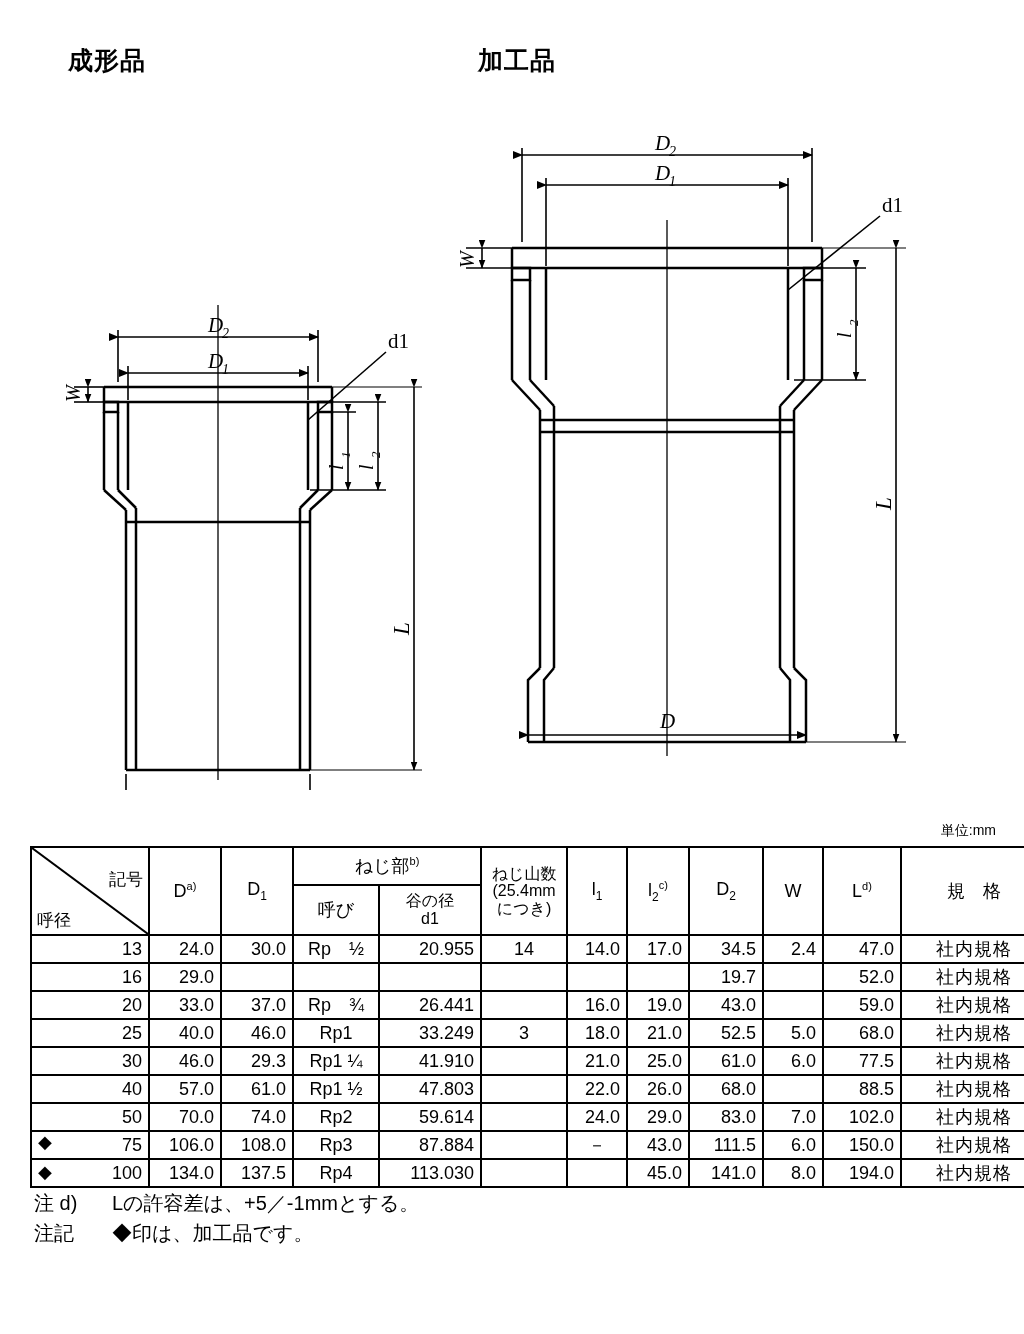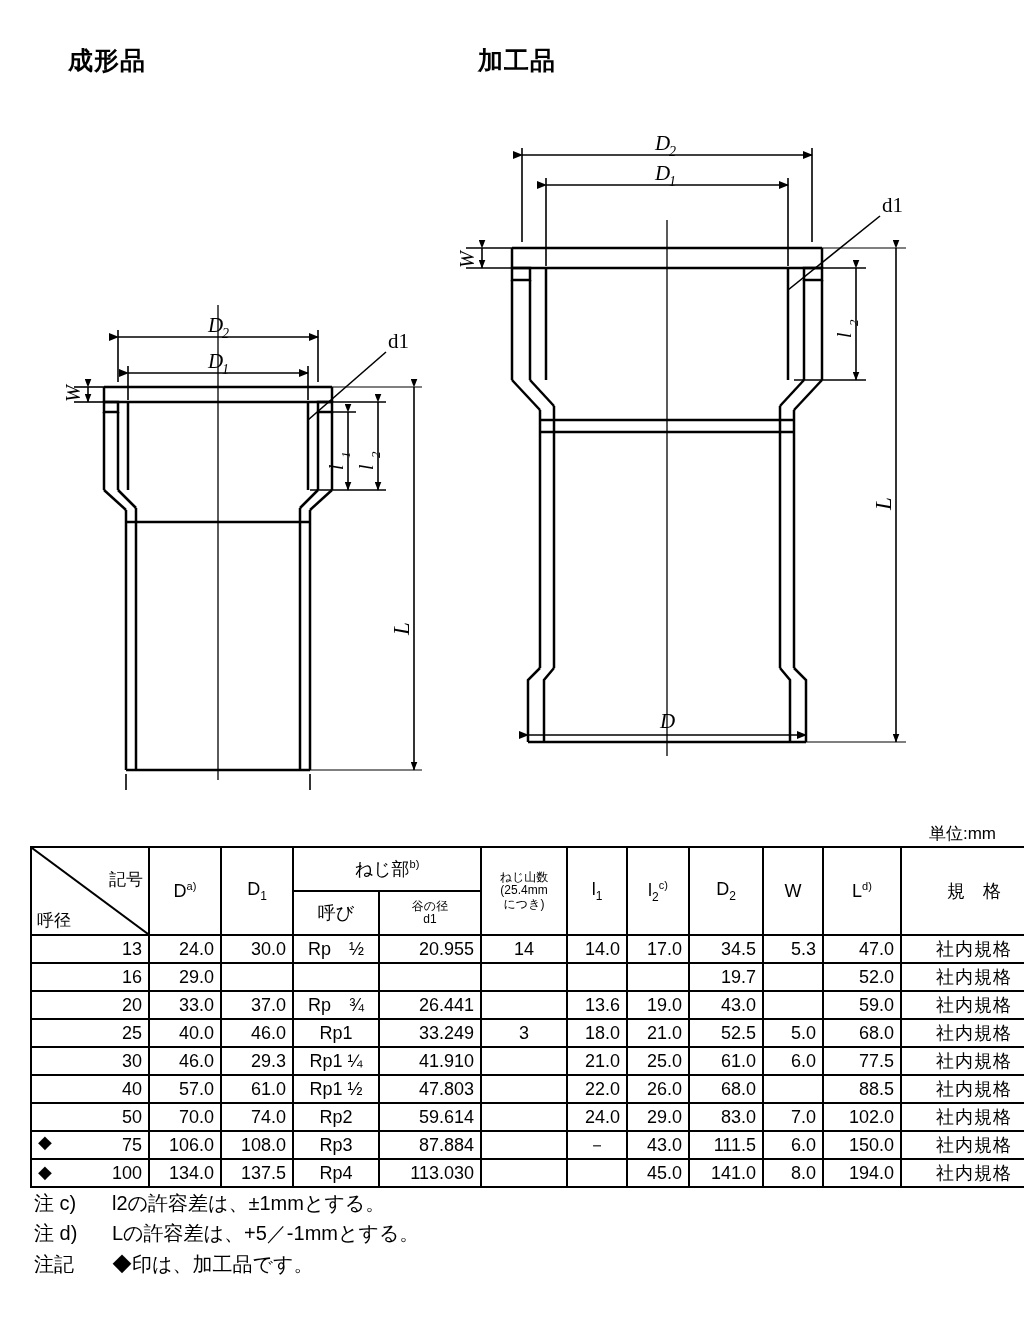--- a/index.html
+++ b/index.html
@@ -35,21 +35,21 @@
     left: 0; top: 90px;
     width: 1024px; height: 700px;
   }
   .drawing-area svg { display: block; }
 
   
   #unit-label {
     position: absolute;
     right: 28px;
     top: 822px;
-    font-size: 17px;
+    font-size: 14px;
   }
 
   
   .table-wrap {
     position: absolute;
     left: 30px;
     top: 846px;
     width: 964px;
   }
   table.spec {
@@ -91,21 +91,21 @@
     margin-top: 18px;
   }
   .corner .yobikei {
     position: absolute;
     left: 5px; bottom: 2px;
     font-size: 17px;
   }
   .sup { font-size: 11px; vertical-align: super; }
   .sub { font-size: 12px; vertical-align: sub; }
   .nej-small {
-    font-size: 12px;
+    font-size: 16px;
     line-height: 1.1;
     margin-top: 43px;
   }
   .diamond {
     position: absolute;
     left: 8px;
     font-size: 18px;
     line-height: 1;
   }
 
@@ -380,21 +380,21 @@
         <tr>
           <td class="num">13</td>
           <td class="num">24.0</td>
           <td class="num">30.0</td>
           <td>Rp　½</td>
           <td class="num">20.955</td>
           <td>14</td>
           <td class="num">14.0</td>
           <td class="num">17.0</td>
           <td class="num">34.5</td>
-          <td class="num">5.3</td>
+          <td class="num">2.4</td>
           <td class="num">47.0</td>
           <td class="std">社内規格</td>
         </tr>
         <tr>
           <td class="num">16</td>
           <td class="num">29.0</td>
           <td class="num"></td>
           <td></td>
           <td class="num"></td>
           <td></td>
@@ -405,21 +405,21 @@
           <td class="num">52.0</td>
           <td class="std">社内規格</td>
         </tr>
         <tr>
           <td class="num">20</td>
           <td class="num">33.0</td>
           <td class="num">37.0</td>
           <td>Rp　¾</td>
           <td class="num">26.441</td>
           <td></td>
-          <td class="num">13.6</td>
+          <td class="num">16.0</td>
           <td class="num">19.0</td>
           <td class="num">43.0</td>
           <td class="num"></td>
           <td class="num">59.0</td>
           <td class="std">社内規格</td>
         </tr>
         <tr>
           <td class="num">25</td>
           <td class="num">40.0</td>
           <td class="num">46.0</td>
@@ -504,24 +504,20 @@
           <td class="std">社内規格</td>
         </tr>
       </tbody>
     </table>
     <span class="diamond" style="top:287px;">◆</span>
     <span class="diamond" style="top:317px;">◆</span>
   </div>
 
   <div class="notes">
     <div class="note-row">
-      <span class="note-key">注 c)</span>
-      <span class="note-txt">l2の許容差は、±1mmとする。</span>
-    </div>
-    <div class="note-row">
       <span class="note-key">注 d)</span>
       <span class="note-txt">Lの許容差は、+5／-1mmとする。</span>
     </div>
     <div class="note-row">
       <span class="note-key">注記</span>
       <span class="note-txt">◆印は、加工品です。</span>
     </div>
   </div>
 
 </div>

